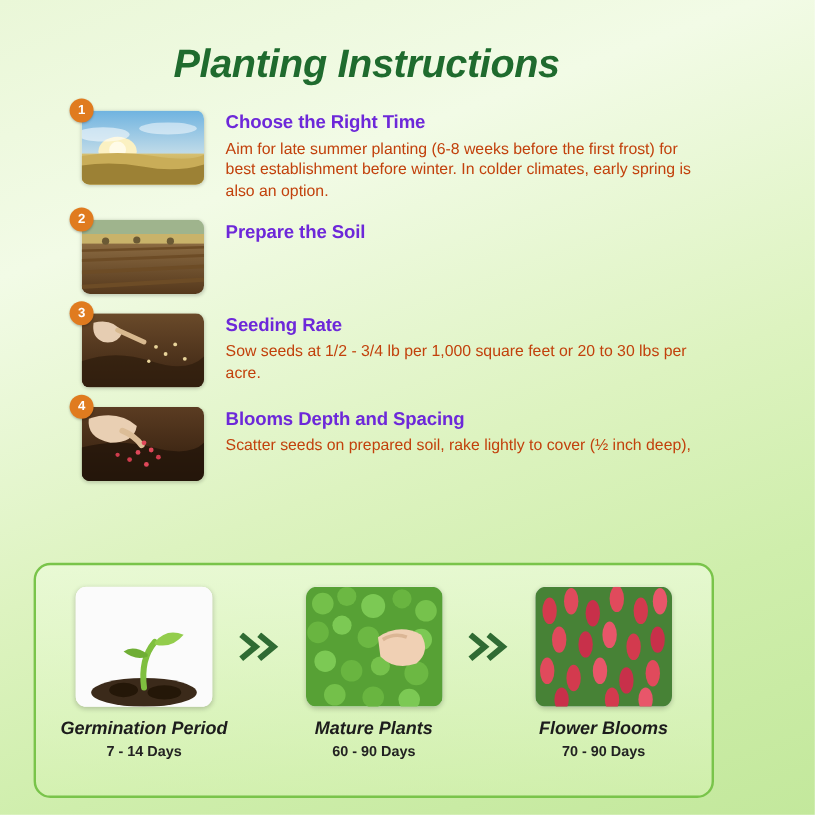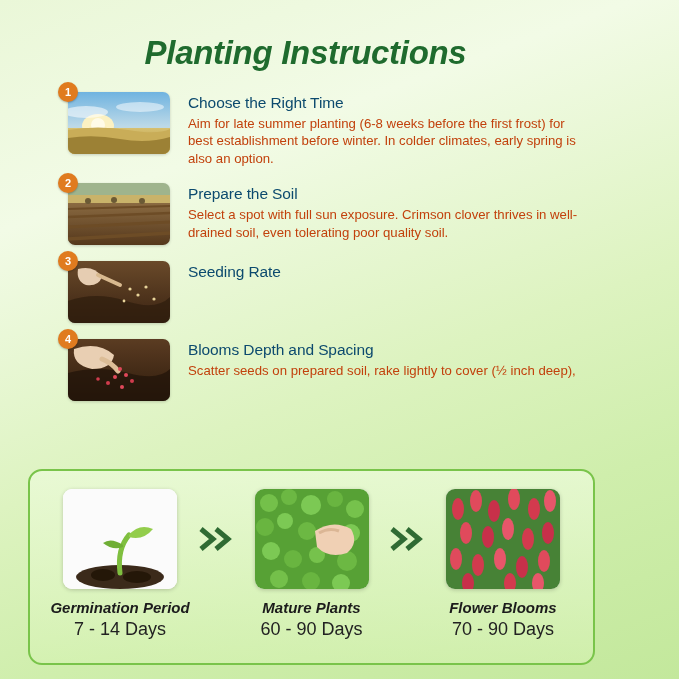--- a/index.html
+++ b/index.html
@@ -73,22 +73,22 @@
     justify-content: center;
     z-index: 3;
     box-shadow: 0 1px 2px rgba(0,0,0,0.25);
   }
   .step-text {
     flex: 1 1 auto;
     padding-top: 2px;
   }
   .step-title {
     font-size: 15.5px;
-    font-weight: normal;
-    color: #0c4a6e;
+    font-weight: bold;
+    color: #6d28d9;
     margin-bottom: 3px;
     letter-spacing: -0.1px;
   }
   .step-desc {
     font-size: 13.2px;
     line-height: 1.32;
     color: #c2410c;
   }
 
   
@@ -121,22 +121,23 @@
     background: #fff;
   }
   .tl-label {
     font-size: 15px;
     font-weight: bold;
     font-style: italic;
     color: #1c1c1c;
     margin-bottom: 3px;
   }
   .tl-days {
-    font-size: 18px;
+    font-size: 12px;
     color: #222;
+    font-weight: bold;
   }
   .arrow {
     width: 44px;
     display: flex;
     align-items: center;
     justify-content: center;
     padding-top: 38px;
     color: #2f6b33;
   }
   .arrow svg { display:block; }
@@ -203,21 +204,20 @@
             <path d="M0 44 L102 39" stroke="#6d4c26" stroke-width="3" fill="none"></path>
             <path d="M0 56 L102 50" stroke="#6d4c26" stroke-width="3.5" fill="none"></path>
             <circle cx="20" cy="18" r="3" fill="#6b5a35"></circle>
             <circle cx="46" cy="17" r="3" fill="#6b5a35"></circle>
             <circle cx="74" cy="18" r="3" fill="#6b5a35"></circle>
           </svg>
         </div>
       </div>
       <div class="step-text">
         <div class="step-title">Prepare the Soil</div>
-        <div class="step-desc">Select a spot with full sun exposure. Crimson clover thrives in well-drained soil, even tolerating poor quality soil.</div>
       </div>
     </div>
 
     <div class="step">
       <div class="thumb-wrap">
         <div class="badge">3</div>
         <div class="thumb">
           <svg width="102" height="62" viewBox="0 0 102 62">
             <defs>
               <linearGradient id="soil3" x1="0" y1="0" x2="0" y2="1">
@@ -232,20 +232,21 @@
             <circle cx="62" cy="28" r="1.6" fill="#e8d49a"></circle>
             <circle cx="70" cy="34" r="1.6" fill="#e8d49a"></circle>
             <circle cx="78" cy="26" r="1.6" fill="#e8d49a"></circle>
             <circle cx="86" cy="38" r="1.6" fill="#e8d49a"></circle>
             <circle cx="56" cy="40" r="1.4" fill="#e8d49a"></circle>
           </svg>
         </div>
       </div>
       <div class="step-text">
         <div class="step-title">Seeding Rate</div>
+        <div class="step-desc">Sow seeds at 1/2 - 3/4 lb per 1,000 square feet or 20 to 30 lbs per acre.</div>
       </div>
     </div>
 
     <div class="step">
       <div class="thumb-wrap">
         <div class="badge">4</div>
         <div class="thumb">
           <svg width="102" height="62" viewBox="0 0 102 62">
             <defs>
               <linearGradient id="soil4" x1="0" y1="0" x2="0" y2="1">

